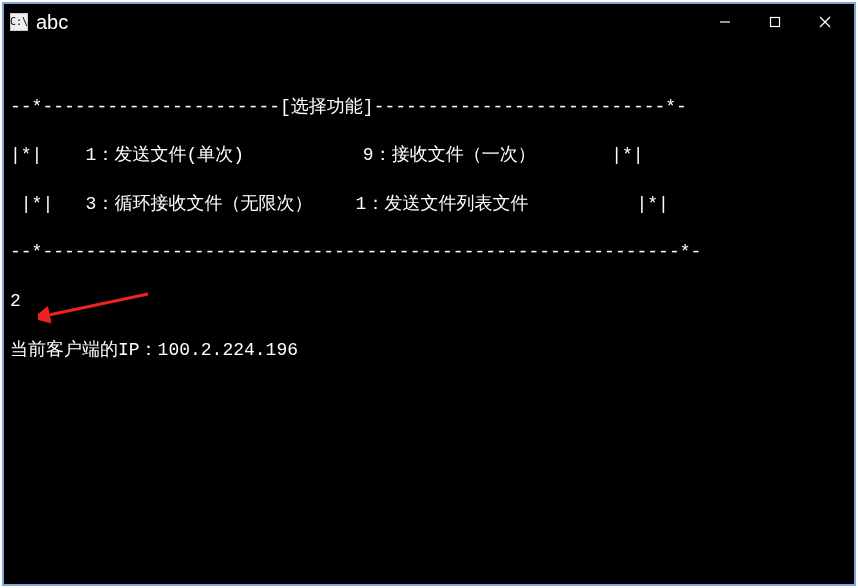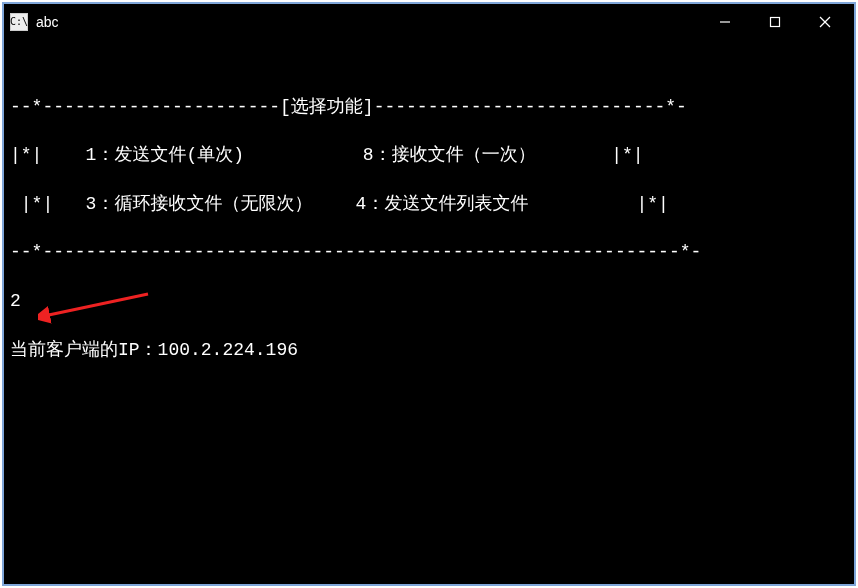--- a/index.html
+++ b/index.html
@@ -35,21 +35,21 @@
     margin-right: 8px;
     font-size: 10px;
     border: 1px solid #ccc;
     background: #eee;
     color: #000;
     font-family: monospace;
     line-height: 1;
   }
   .titlebar .title {
     font-family: Segoe UI, Arial, sans-serif;
-    font-size: 14px;
+    font-size: 20px;
     color: #fff;
     flex: 0 0 auto;
   }
   .titlebar .spacer { flex: 1; }
   .winbtn {
     width: 50px;
     height: 36px;
     display: flex;
     align-items: center;
     justify-content: center;
@@ -97,22 +97,22 @@
       <svg width="12" height="12" viewBox="0 0 12 12">
           <line x1="1" y1="1" x2="11" y2="11" stroke-width="1.2"></line>
           <line x1="11" y1="1" x2="1" y2="11" stroke-width="1.2"></line>
         </svg>
     </div>
   </div>
 
   <div class="terminal">
 <div class="line"></div>
 <div class="line">--*----------------------[选择功能]---------------------------*-</div>
-<div class="line">|*|    1：发送文件(单次)           8：接收文件（一次）       |*|</div>
-<div class="line"> |*|   3：循环接收文件（无限次）    4：发送文件列表文件          |*|</div>
+<div class="line">|*|    1：发送文件(单次)           9：接收文件（一次）       |*|</div>
+<div class="line"> |*|   3：循环接收文件（无限次）    1：发送文件列表文件          |*|</div>
 <div class="line">--*-----------------------------------------------------------*-</div>
 <div class="line">2</div>
 <div class="line">当前客户端的IP：100.2.224.196</div>
 
 
 
 
 
 
 

